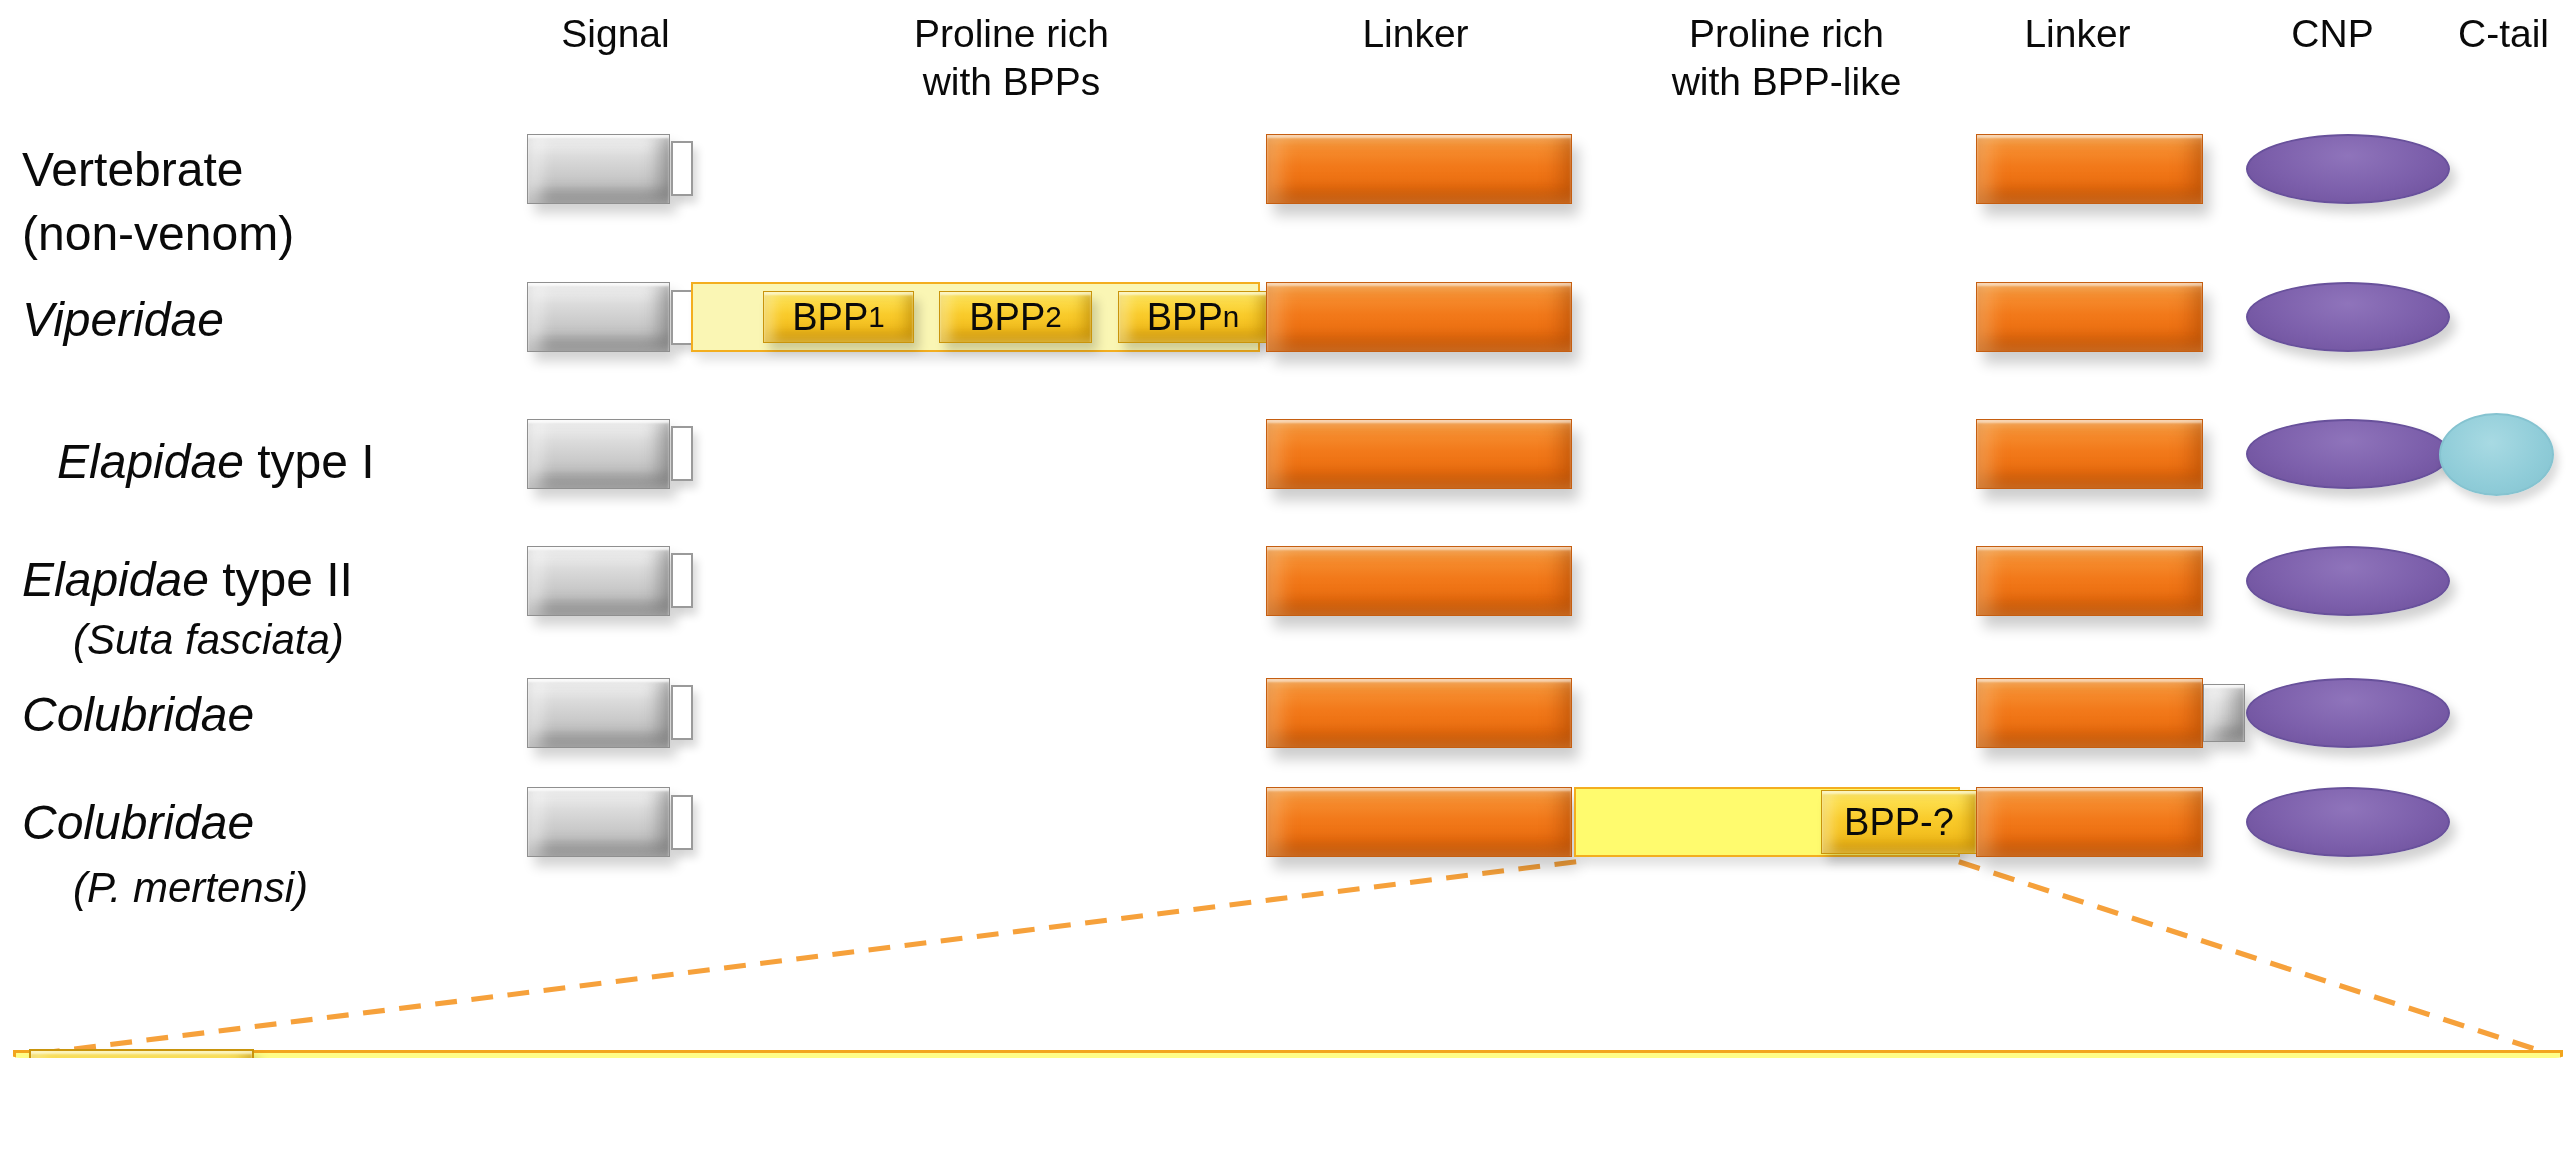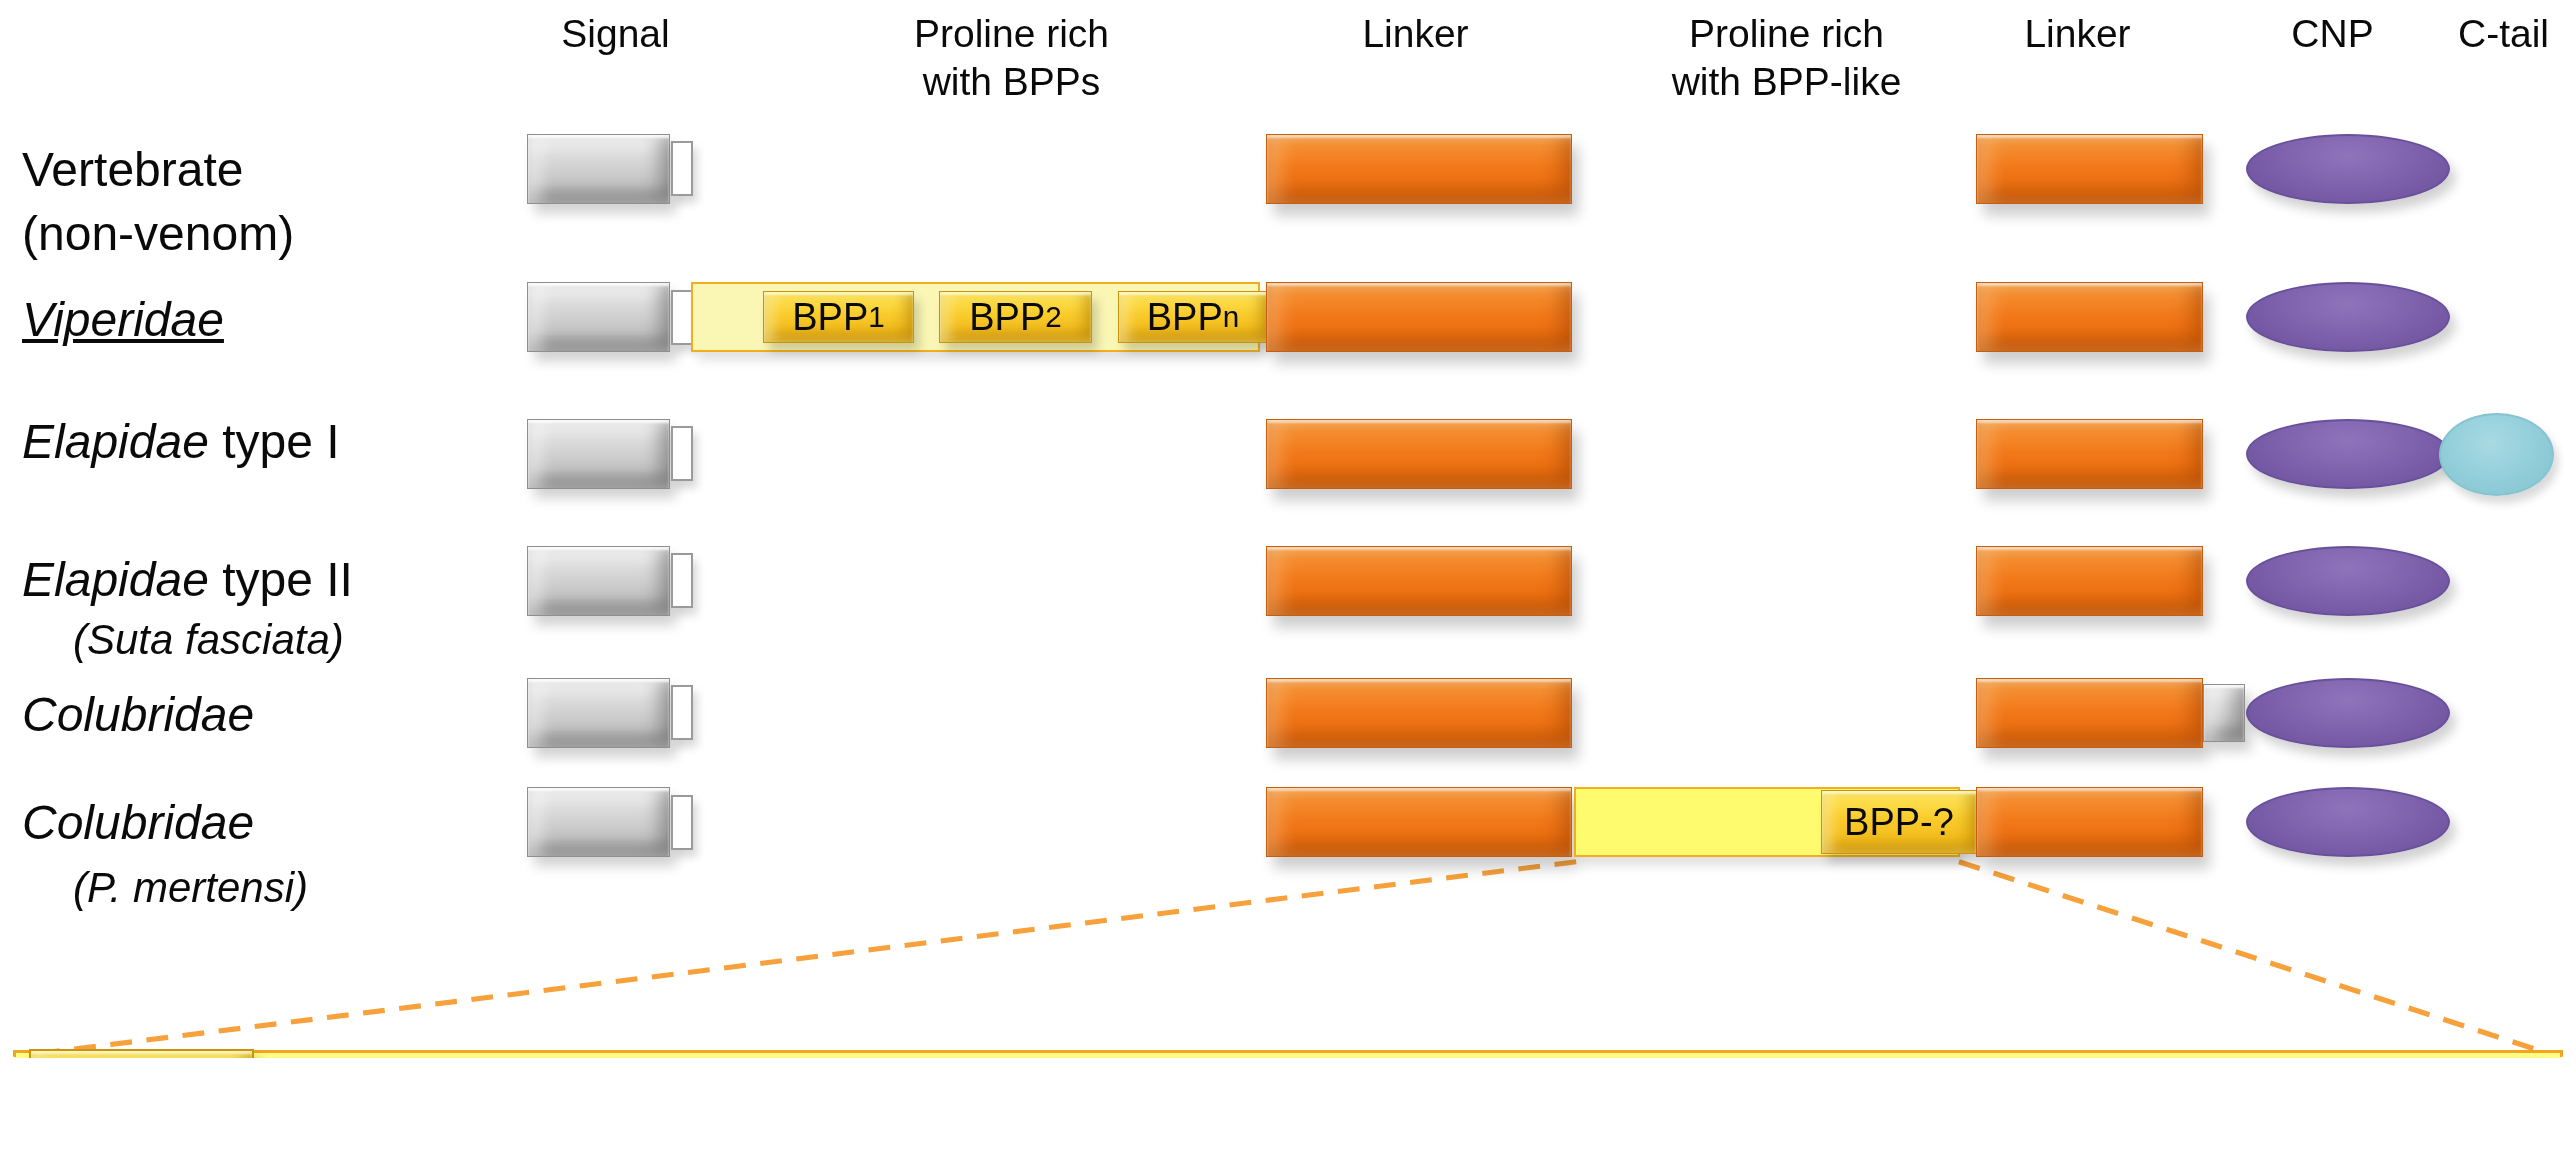--- a/index.html
+++ b/index.html
@@ -122,21 +122,21 @@
   <div class="row-label" style="top:143px;">
     <span class="it"></span><span>Vertebrate</span>
   </div>
   <div class="row-sub reg" style="top:210px;">(non-venom)</div>
   <div class="box3d gray band" style="left:527px;  top:134px; width:143px;"></div>
   <div class="attach band" style="left:671px;  top:141px;"></div>
   <div class="box3d orange band" style="left:1266px; top:134px; width:306px;"></div>
   <div class="box3d orange band" style="left:1976px; top:134px; width:227px;"></div>
   <div class="ellipse purple band" style="left:2246px; top:134px; width:204px; height:70px;"></div>
 
-  <div class="row-label" style="top:293px;text-decoration:underline;">
+  <div class="row-label" style="top:293px;">
     <span class="it">Viperidae</span><span></span>
   </div>
   <div class="box3d gray band" style="left:527px;  top:282px; width:143px;"></div>
   <div class="attach band" style="left:671px;  top:290px;"></div>
   <div class="pale-container band" style="left:691px; top:282px; width:569px; height:70px;"></div>
   <div class="box3d gold band" style="left:719px;  top:291px; width:151px; height:52px;">
     <span>BPP</span>
       <span class="bpp-sub">1</span>
   </div>
   <div class="box3d gold band" style="left:895px; top:291px; width:153px; height:52px;">
@@ -144,21 +144,21 @@
       <span class="bpp-sub">2</span>
   </div>
   <div class="box3d gold band" style="left:1074px; top:291px; width:150px; height:52px;">
     <span>BPP</span>
       <span class="bpp-sub">n</span>
   </div>
   <div class="box3d orange band" style="left:1266px; top:282px; width:306px;"></div>
   <div class="box3d orange band" style="left:1976px; top:282px; width:227px;"></div>
   <div class="ellipse purple band" style="left:2246px; top:282px; width:204px; height:70px;"></div>
 
-  <div class="row-label" style="top:415px;">
+  <div class="row-label" style="top:435px;margin-left:35px;">
     <span class="it">Elapidae</span><span> type I</span>
   </div>
   <div class="box3d gray band" style="left:527px;  top:419px; width:143px;"></div>
   <div class="attach band" style="left:671px;  top:426px;"></div>
   <div class="box3d orange band" style="left:1266px; top:419px; width:306px;"></div>
   <div class="box3d orange band" style="left:1976px; top:419px; width:227px;"></div>
   <div class="ellipse purple band" style="left:2246px; top:419px; width:204px; height:70px;"></div>
   <div class="ellipse teal band" style="left:2439px; top:413px; width:115px; height:83px;"></div>
 
   <div class="row-label" style="top:553px;">

